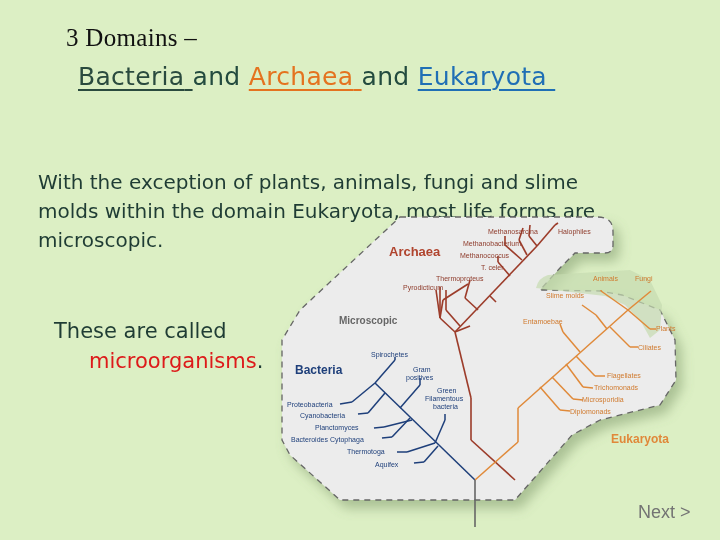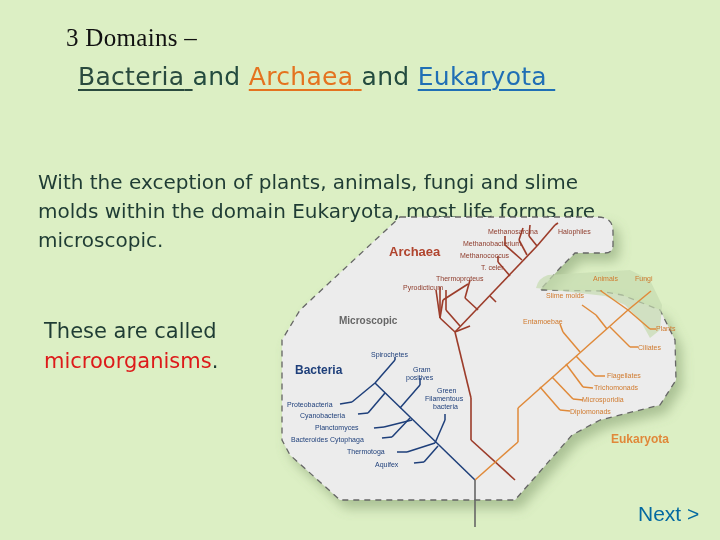--- a/index.html
+++ b/index.html
@@ -18,28 +18,28 @@
     }
     .title-line2 .u { text-decoration: underline; text-underline-offset: 4px; text-decoration-thickness: 2px; }
     .bact { color: #2a4a3e; }
     .arch { color: #e4731f; }
     .euk  { color: #1f6fb5; }
     .body-text {
       position: absolute; left: 38px; top: 144px; width: 600px;
       font-size: 20px; line-height: 29px; color: #1f3c34; margin-top: 24px;
     }
     .called {
-      position: absolute; left: 44px; top: 316px;
+      position: absolute; left: 54px; top: 316px;
       font-size: 21px; line-height: 30px; color: #1f3c34;
     }
-    .called .red { color: #dd1a1a; }
+    .called .red { color: #dd1a1a; margin-left: 35px; }
     .tree { position: absolute; left: 0; top: 0; }
     .next {
       position: absolute; left: 638px; top: 502px;
-      font-family: "Liberation Sans", sans-serif; font-size: 21px; color: #0369a1;
+      font-family: "Liberation Sans", sans-serif; font-size: 18px; color: #737373;
       cursor: pointer;
     }
     svg text { font-family: "Liberation Sans", sans-serif; }
   </style>
 </head>
 <body>
 
 <div class="title-line1">3 Domains –</div>
 <div class="title-line2"><span class="u bact">Bacteria</span><span class="u bact"> </span><span>and</span> <span class="u arch">Archaea</span><span class="u arch"> </span><span>and</span> <span class="u euk">Eukaryota</span><span class="u euk"> </span></div>
 

